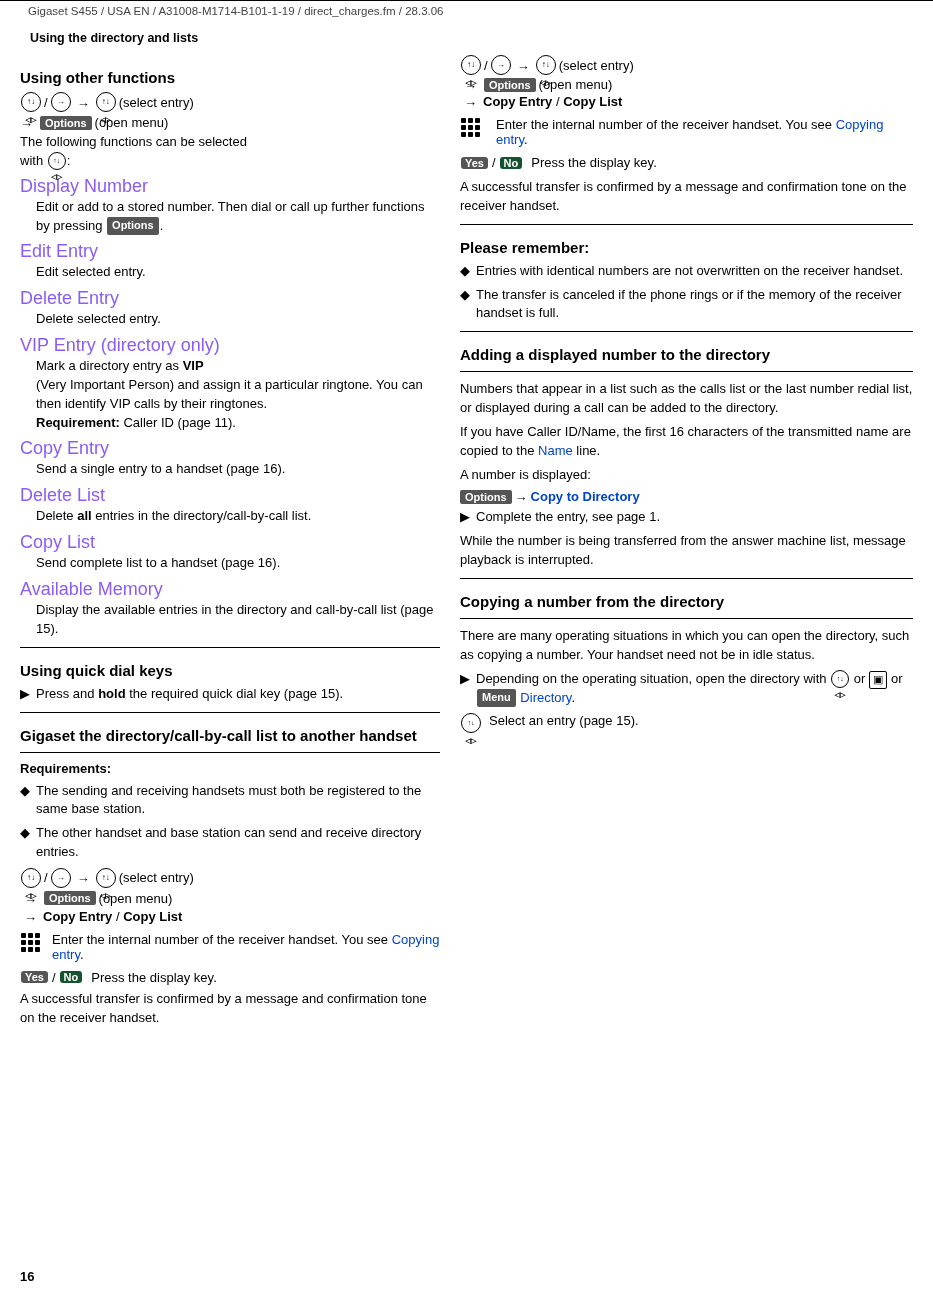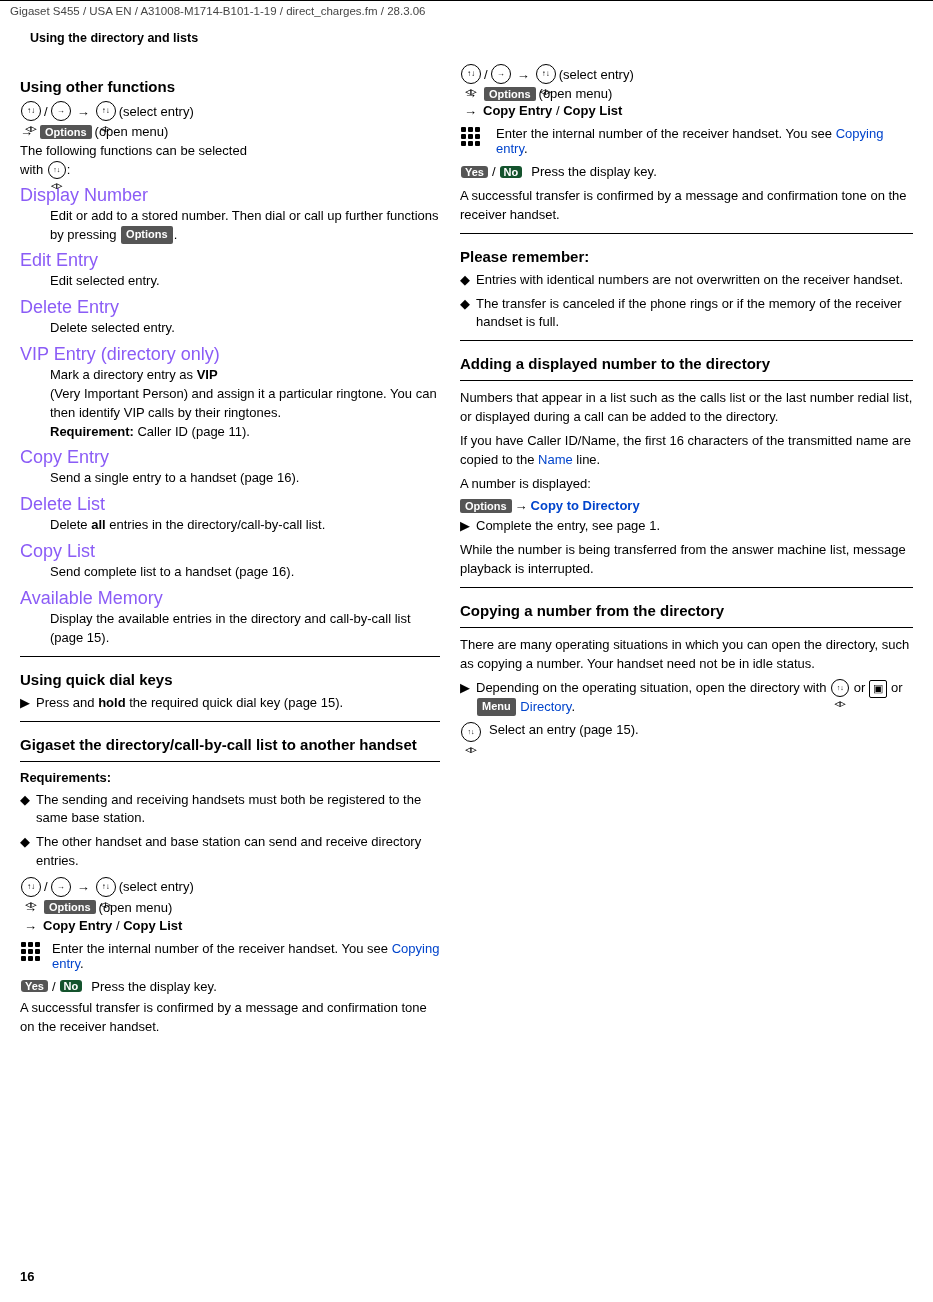--- a/index.html
+++ b/index.html
@@ -15,21 +15,21 @@
     .page {
       width: 933px;
       min-height: 1302px;
       padding: 0;
       position: relative;
     }
     
     .header {
       border-top: 1px solid #000;
       border-bottom: none;
-      padding: 4px 10px;
+      padding: 4px 28px;
       display: flex;
       align-items: center;
       font-size: 11.5px;
       color: #444;
     }
     
     .footer {
       position: absolute;
       bottom: 18px;
       left: 20px;
@@ -63,21 +63,21 @@
     }
     
     p { margin-bottom: 5px; line-height: 1.45; }
     
     .item-group { margin-bottom: 6px; }
     .item-label {
       color: #8b5cf6;
       font-size: 18px;
       margin-bottom: 1px;
     }
-    .item-body { margin-left: 30px; line-height: 1.45; font-size: 13px; }
+    .item-body { margin-left: 16px; line-height: 1.45; font-size: 13px; }
     
     .bullet-list { margin: 6px 0; }
     .bullet-item { display: flex; margin-bottom: 5px; line-height: 1.45; }
     .bullet-diamond { margin-right: 6px; flex-shrink: 0; color: #000; font-size: 13px; }
     
     .arrow-item { display: flex; margin-bottom: 5px; line-height: 1.45; }
     .arrow-char { margin-right: 6px; flex-shrink: 0; font-size: 13px; }
     
     .btn-label {
       display: inline-block;
@@ -164,21 +164,21 @@
       color: #fff;
       padding: 1px 5px;
       font-size: 11px;
       font-weight: bold;
       border-radius: 2px;
       vertical-align: middle;
     }
     .top-label {
       font-size: 12.5px;
       font-weight: bold;
-      margin-bottom: 9px;
+      margin-bottom: 0;
     }
   </style>
 </head>
 <body>
 
 <div class="page">
 
   <div class="header">
     <span>Gigaset S455 / USA EN / A31008-M1714-B101-1-19  / direct_charges.fm / 28.3.06</span>
   </div>

